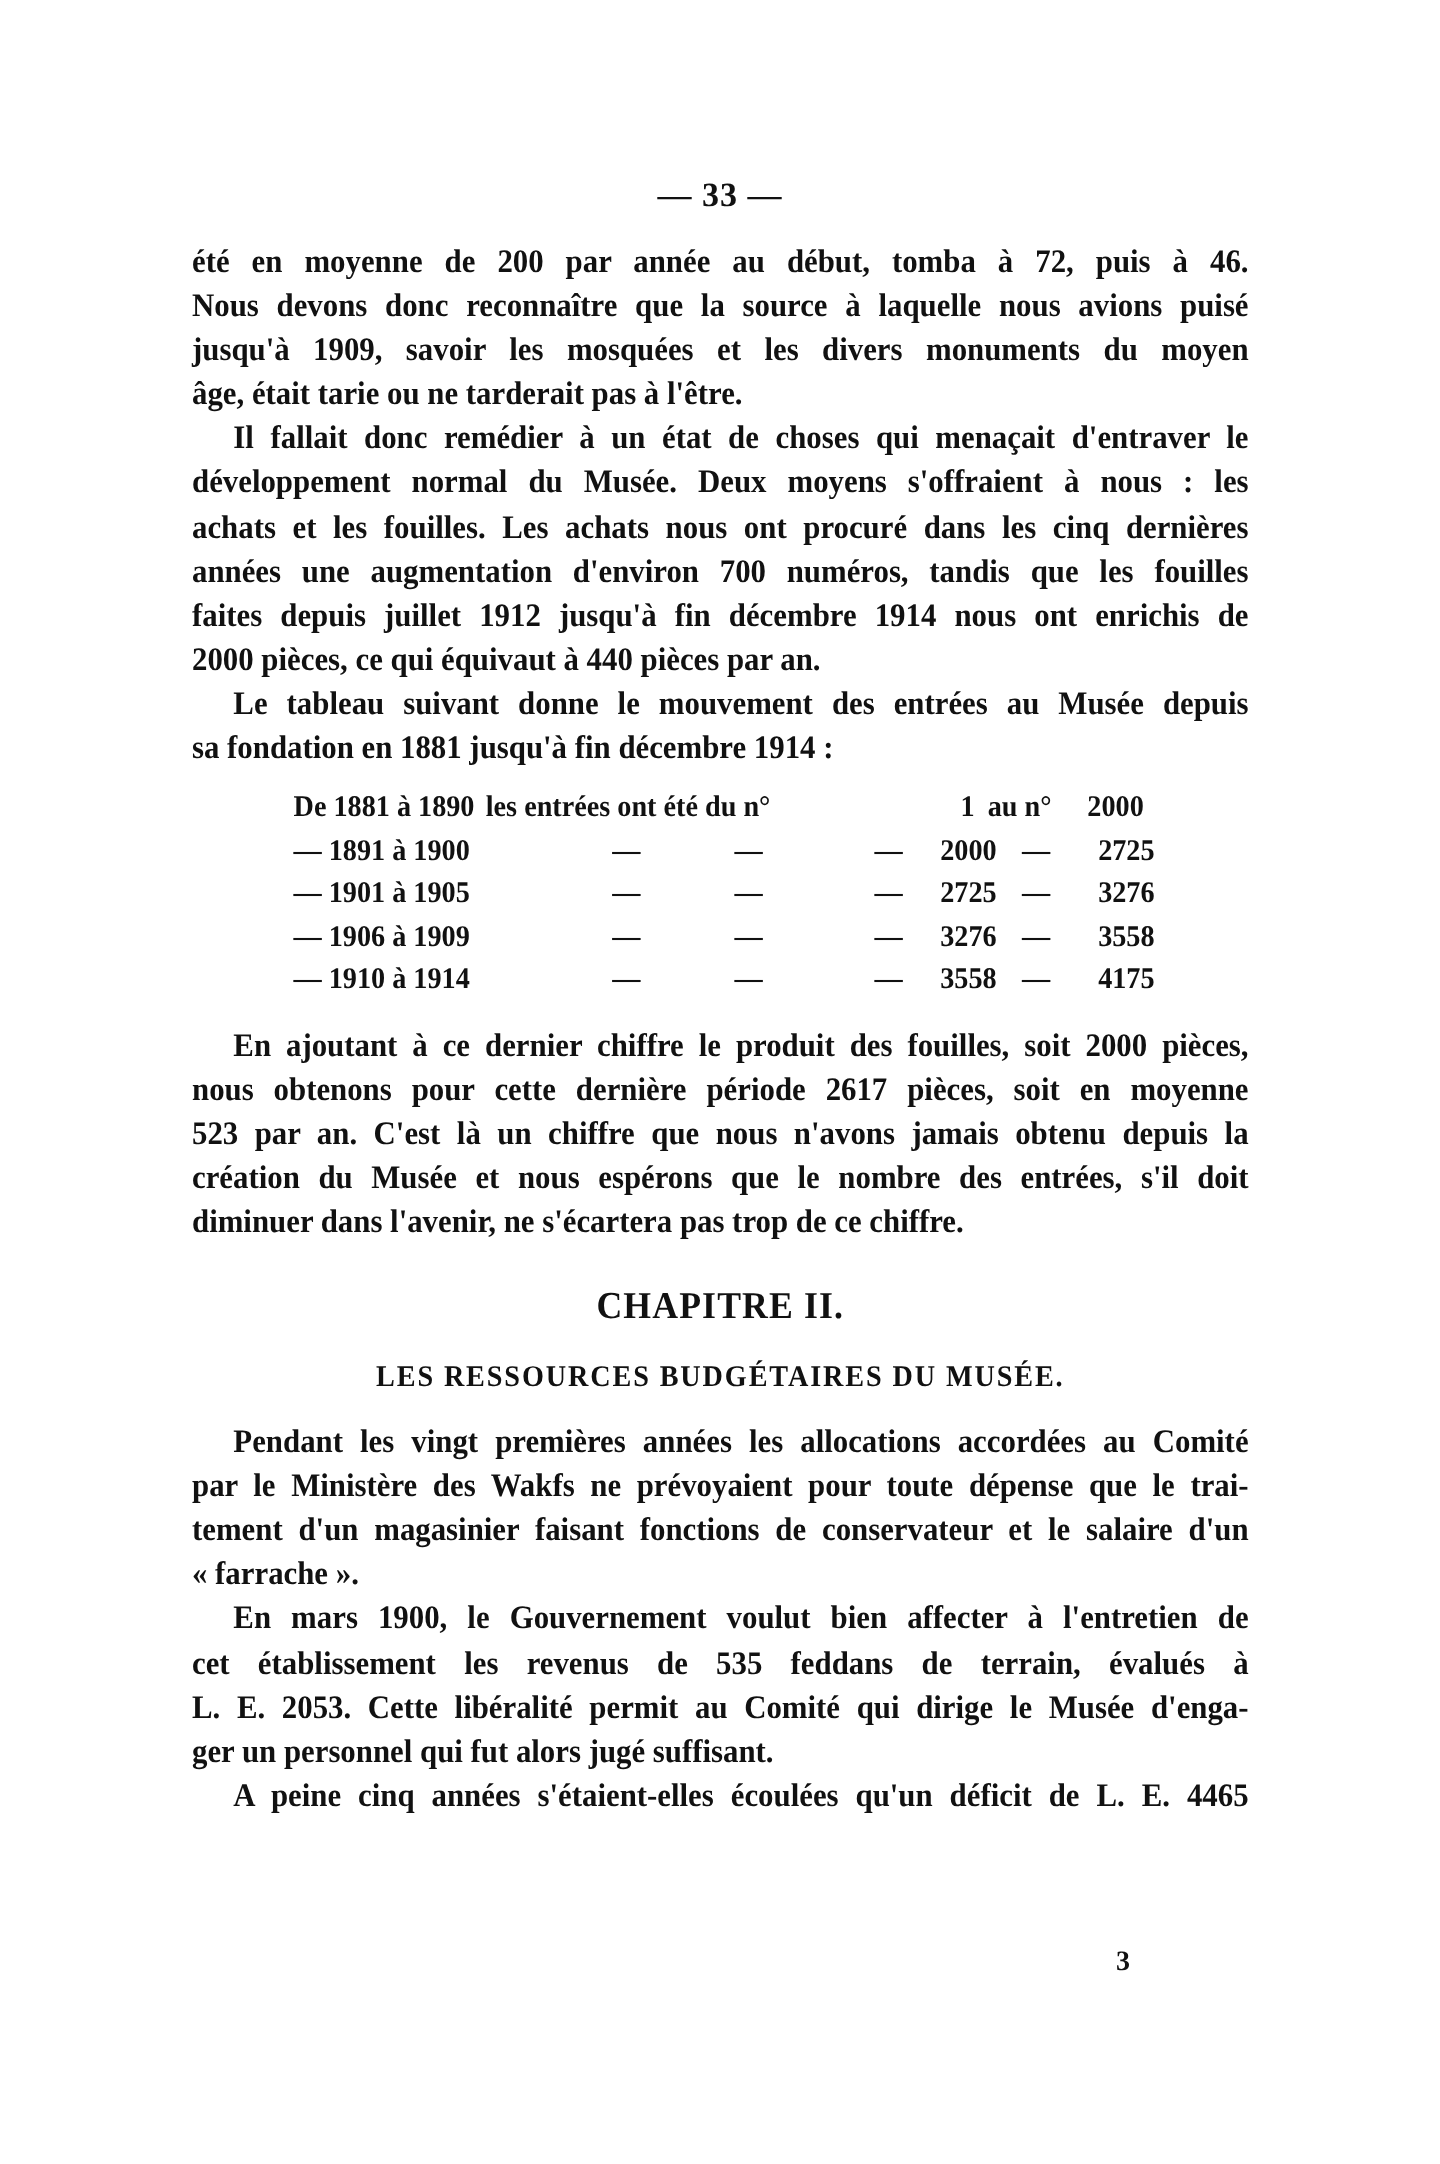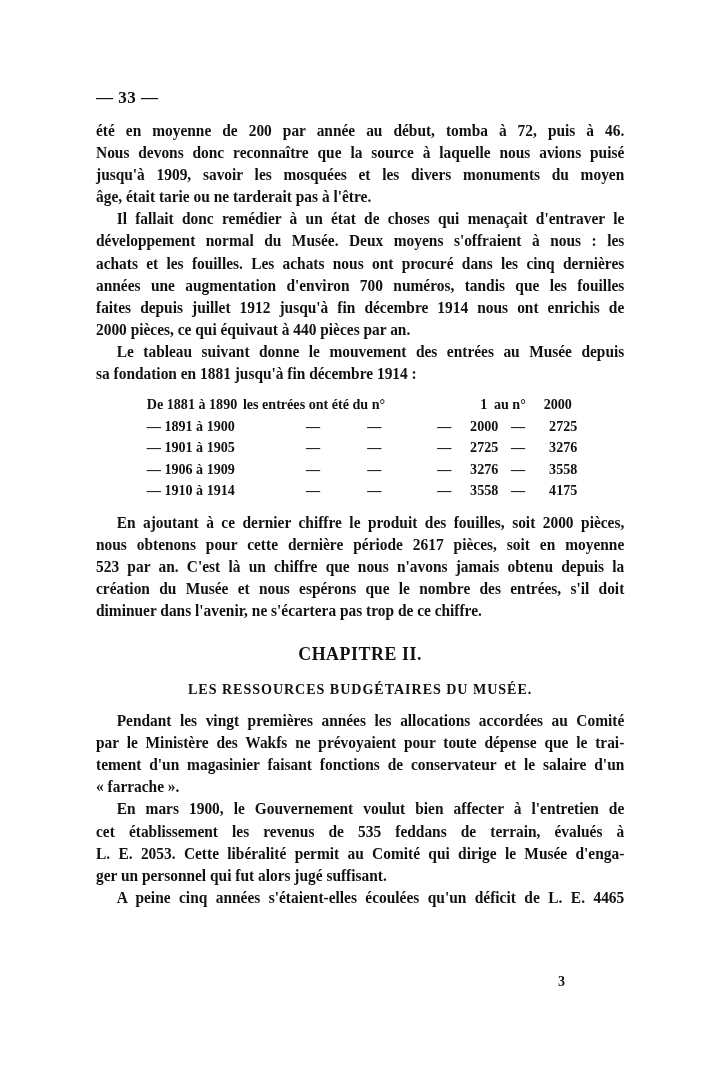--- a/index.html
+++ b/index.html
@@ -19,21 +19,21 @@
       position: absolute;
       left: 96px;
       top: 0;
       width: 528px;
     }
     .running-head {
       position: absolute;
       top: 88px;
       left: 0;
       width: 528px;
-      text-align: left;
+      text-align: center;
       font-weight: bold;
       font-size: 17px;
       letter-spacing: 0.5px;
     }
     .body-text {
       position: absolute;
       top: 120px;
       left: 0;
       width: 528px;
       font-size: 16.4px;

